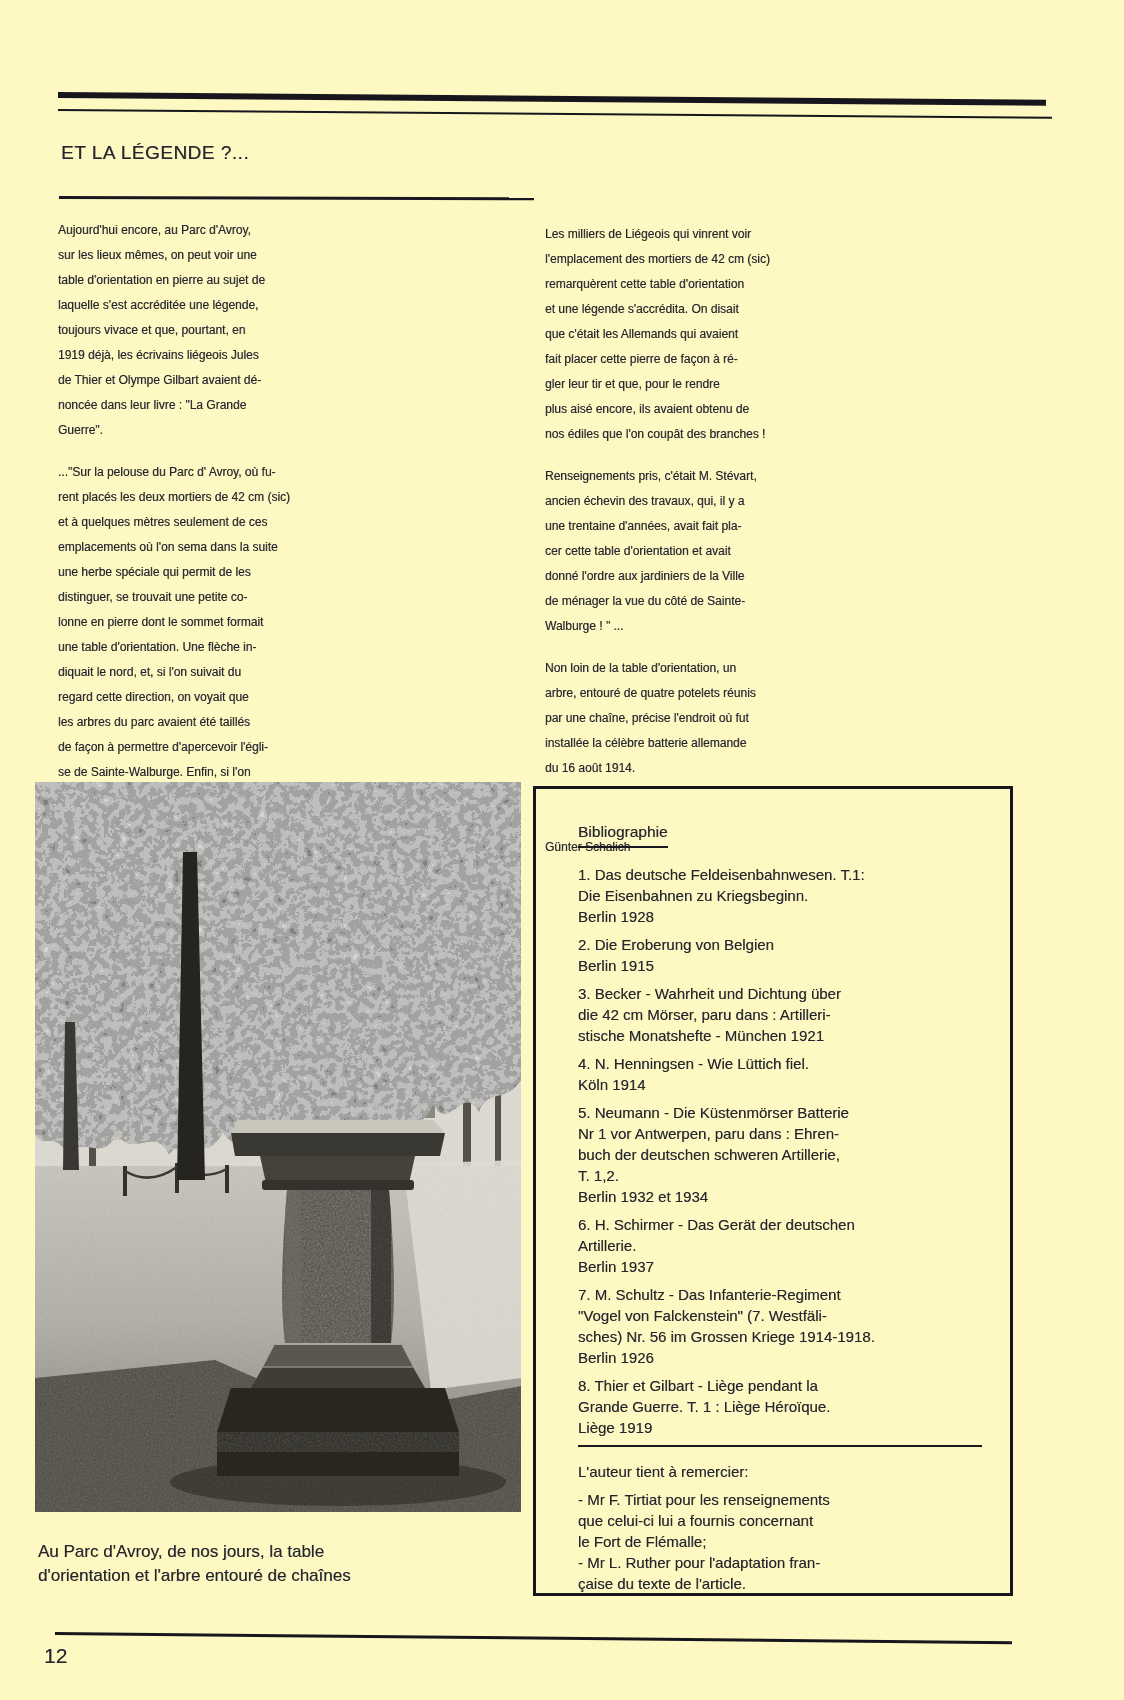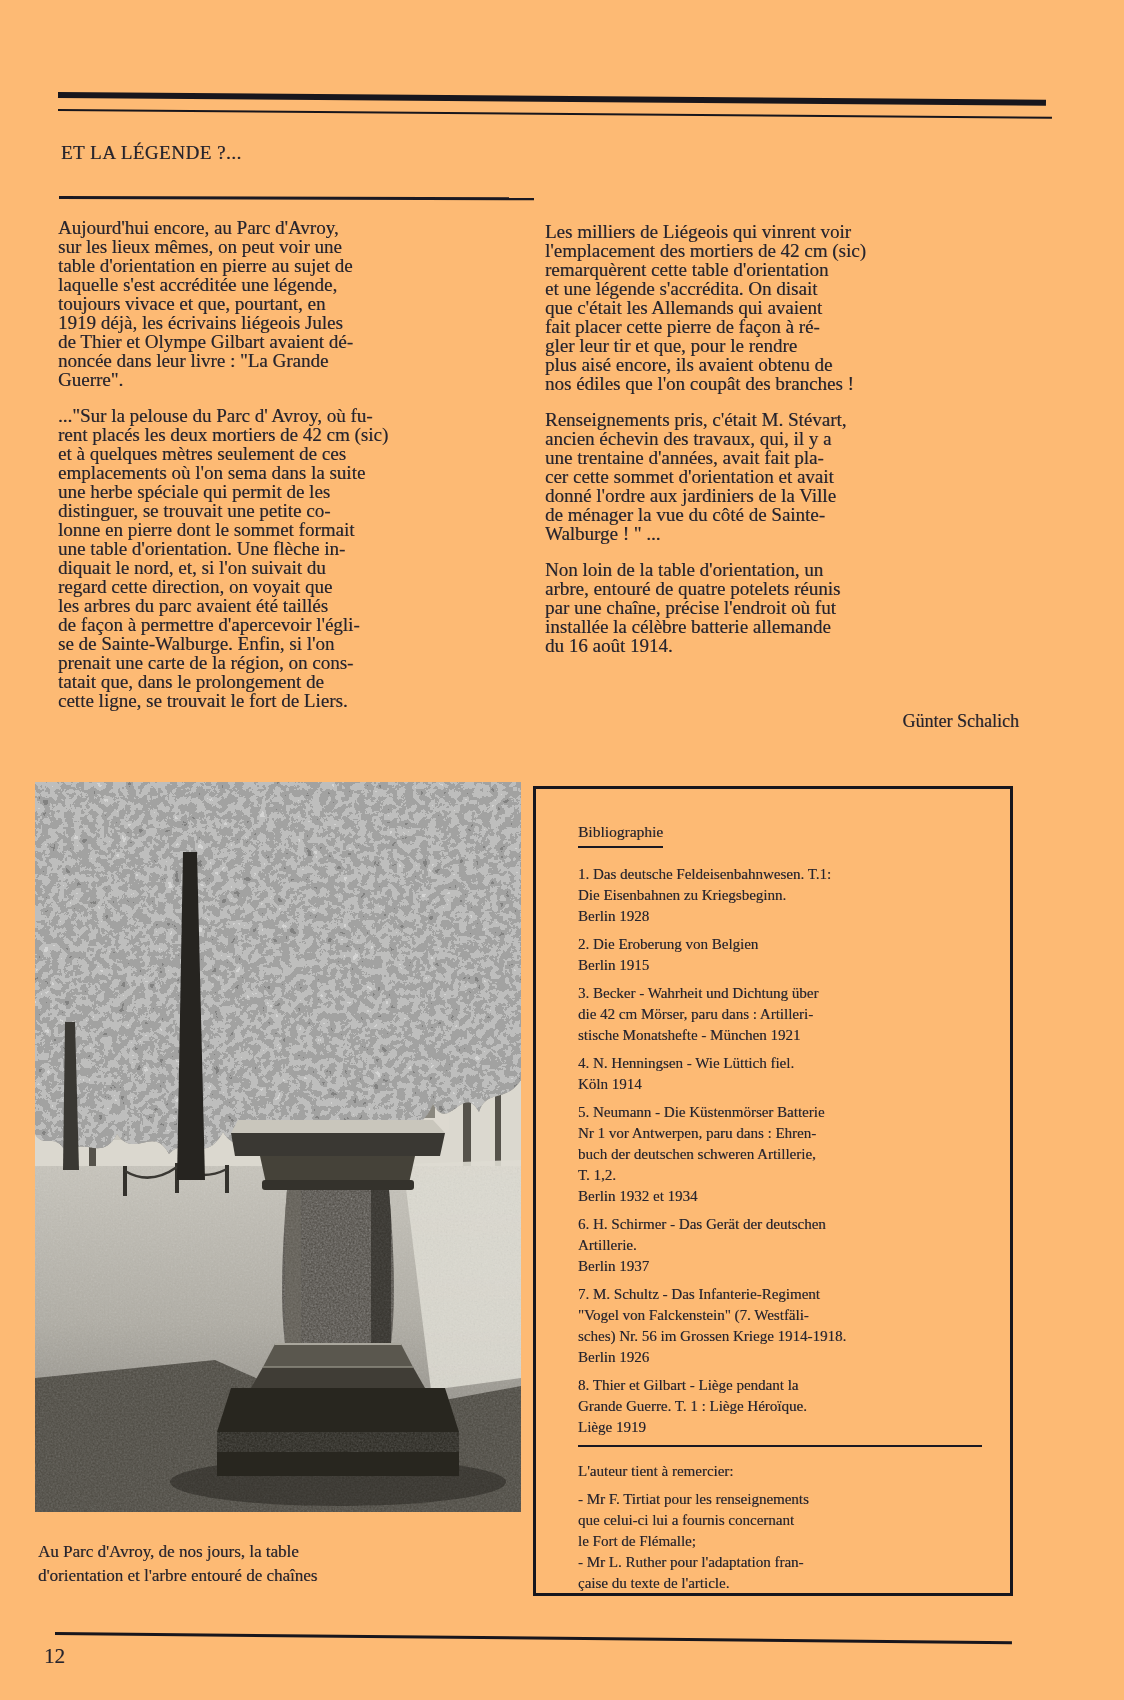--- a/index.html
+++ b/index.html
@@ -1,47 +1,47 @@
 <!DOCTYPE html>
 <html lang="fr"><head>
 <meta charset="utf-8">
 <style>
   html,body{margin:0;padding:0;background:#e8e6e0;}
   .page{
     position:relative;
     width:1124px;height:1700px;
     margin:0 auto;
-    background:#fdba74;
-    font-family:Liberation Serif, serif;
+    background:#fef9c3;
+    font-family:Liberation Sans, sans-serif;
     color:#26242d;
     overflow:hidden;
   }
   .rule{position:absolute;background:#17161d;transform-origin:left center;}
   .rule-top-thick{left:58px;top:92px;width:988px;height:6px;transform:rotate(0.45deg);}
   .rule-top-thin{left:58px;top:109px;width:994px;height:2px;transform:rotate(0.45deg);}
   .rule-bottom{left:55px;top:1632px;width:957px;height:3px;transform:rotate(0.55deg);}
   .title{
     position:absolute;left:61px;top:142px;margin:0;
     font-size:19px;font-weight:normal;letter-spacing:0.5px;
     text-shadow:0.5px 0 0 rgba(38,36,45,0.5);
   }
   .title-underline{position:absolute;left:59px;top:196px;width:475px;height:3px;background:#1a1922;transform:rotate(0.15deg);transform-origin:left center;}
   .col{position:absolute;}
   .col-left{left:58px;top:218px;width:474px;}
   .col-right{left:545px;top:222px;width:480px;}
   .body-text{
     margin:0 0 17px 0;
-    font-size:19px;line-height:19px;
+    font-size:12px;line-height:25px;
     white-space:pre-line;
     text-shadow:0.4px 0 0 rgba(38,36,45,0.45);
   }
   .signature{
     margin:56px 6px 0 0;
-    font-size:18px;line-height:20px;
-    text-align:right;
+    font-size:12px;line-height:20px;
+    text-align:left;
     text-shadow:0.4px 0 0 rgba(38,36,45,0.45);
   }
   .photo{position:absolute;left:35px;top:782px;width:486px;height:730px;display:block;}
   .caption{
     position:absolute;left:38px;top:1540px;width:500px;margin:0;
     font-size:17px;line-height:23.5px;white-space:pre-line;
     text-shadow:0.4px 0 0 rgba(38,36,45,0.45);
   }
   .bib-box{
     position:absolute;left:533px;top:786px;width:480px;height:810px;
@@ -108,21 +108,21 @@
 remarquèrent cette table d'orientation
 et une légende s'accrédita. On disait
 que c'était les Allemands qui avaient
 fait placer cette pierre de façon à ré-
 gler leur tir et que, pour le rendre
 plus aisé encore, ils avaient obtenu de
 nos édiles que l'on coupât des branches !</p>
     <p class="body-text">Renseignements pris, c'était M. Stévart,
 ancien échevin des travaux, qui, il y a
 une trentaine d'années, avait fait pla-
-cer cette sommet d'orientation et avait
+cer cette table d'orientation et avait
 donné l'ordre aux jardiniers de la Ville
 de ménager la vue du côté de Sainte-
 Walburge ! " ...</p>
     <p class="body-text">Non loin de la table d'orientation, un
 arbre, entouré de quatre potelets réunis
 par une chaîne, précise l'endroit où fut
 installée la célèbre batterie allemande
 du 16 août 1914.</p>
     <p class="signature">Günter Schalich</p>
   </div>

